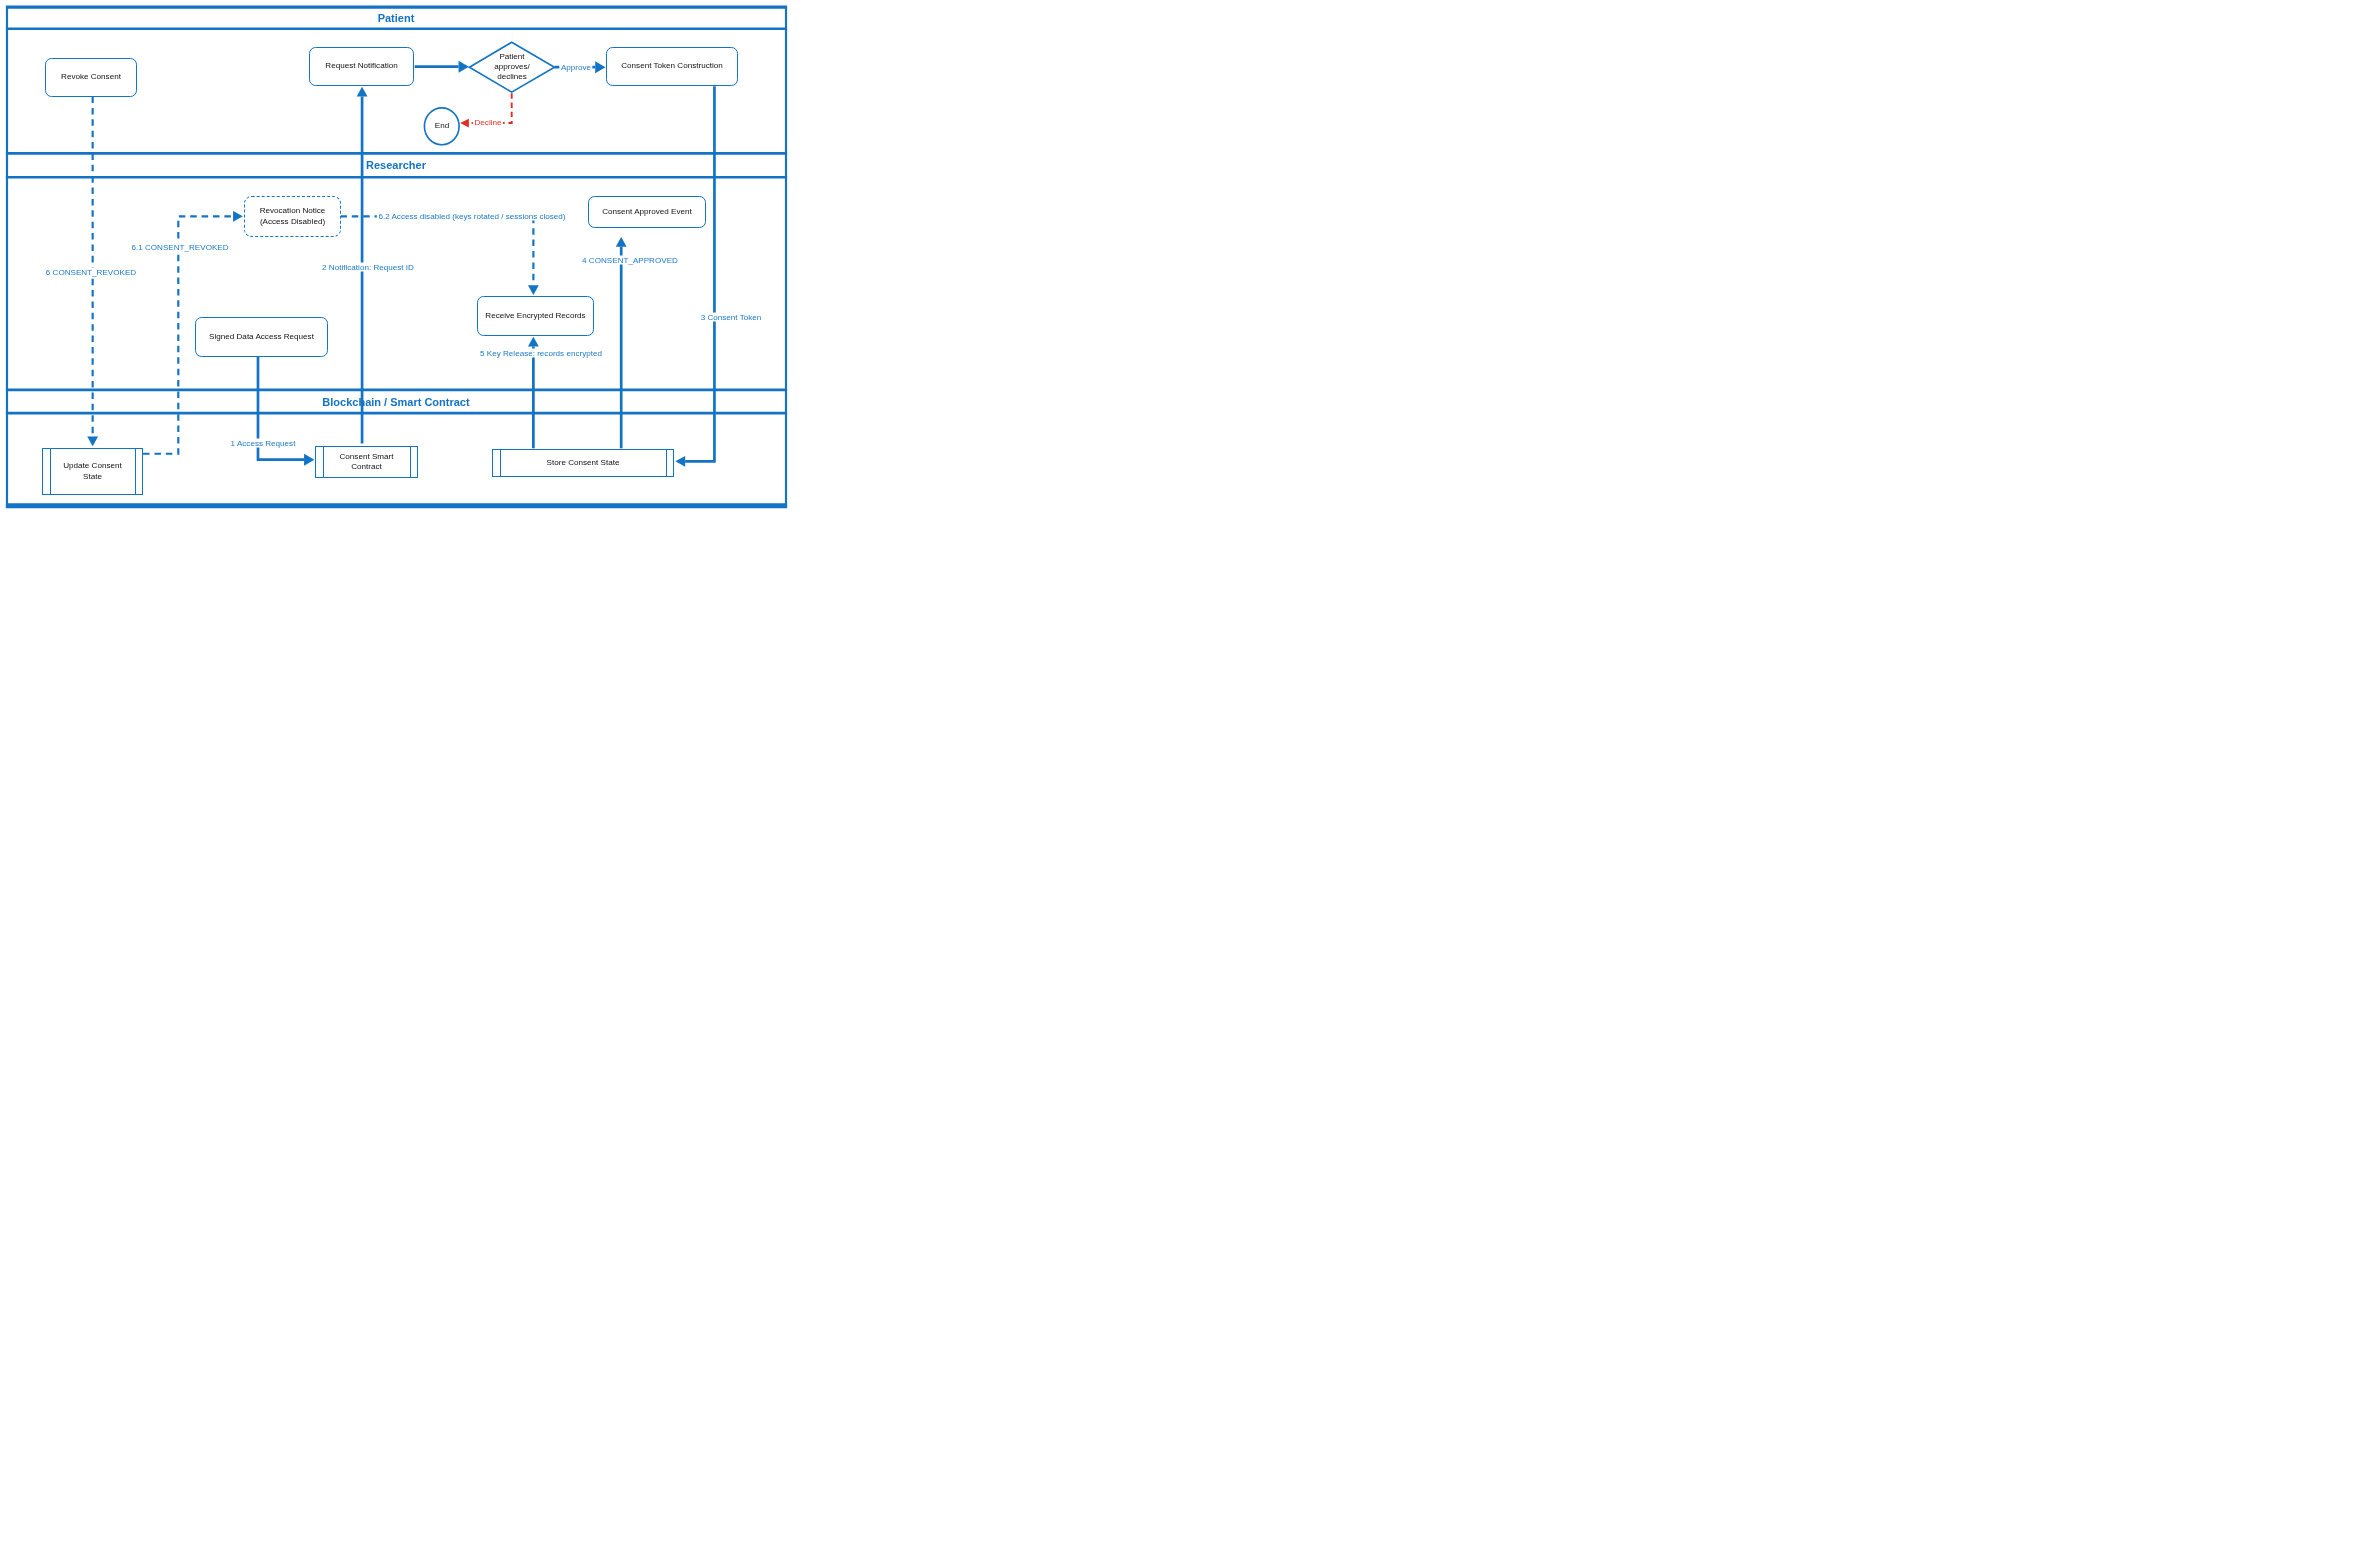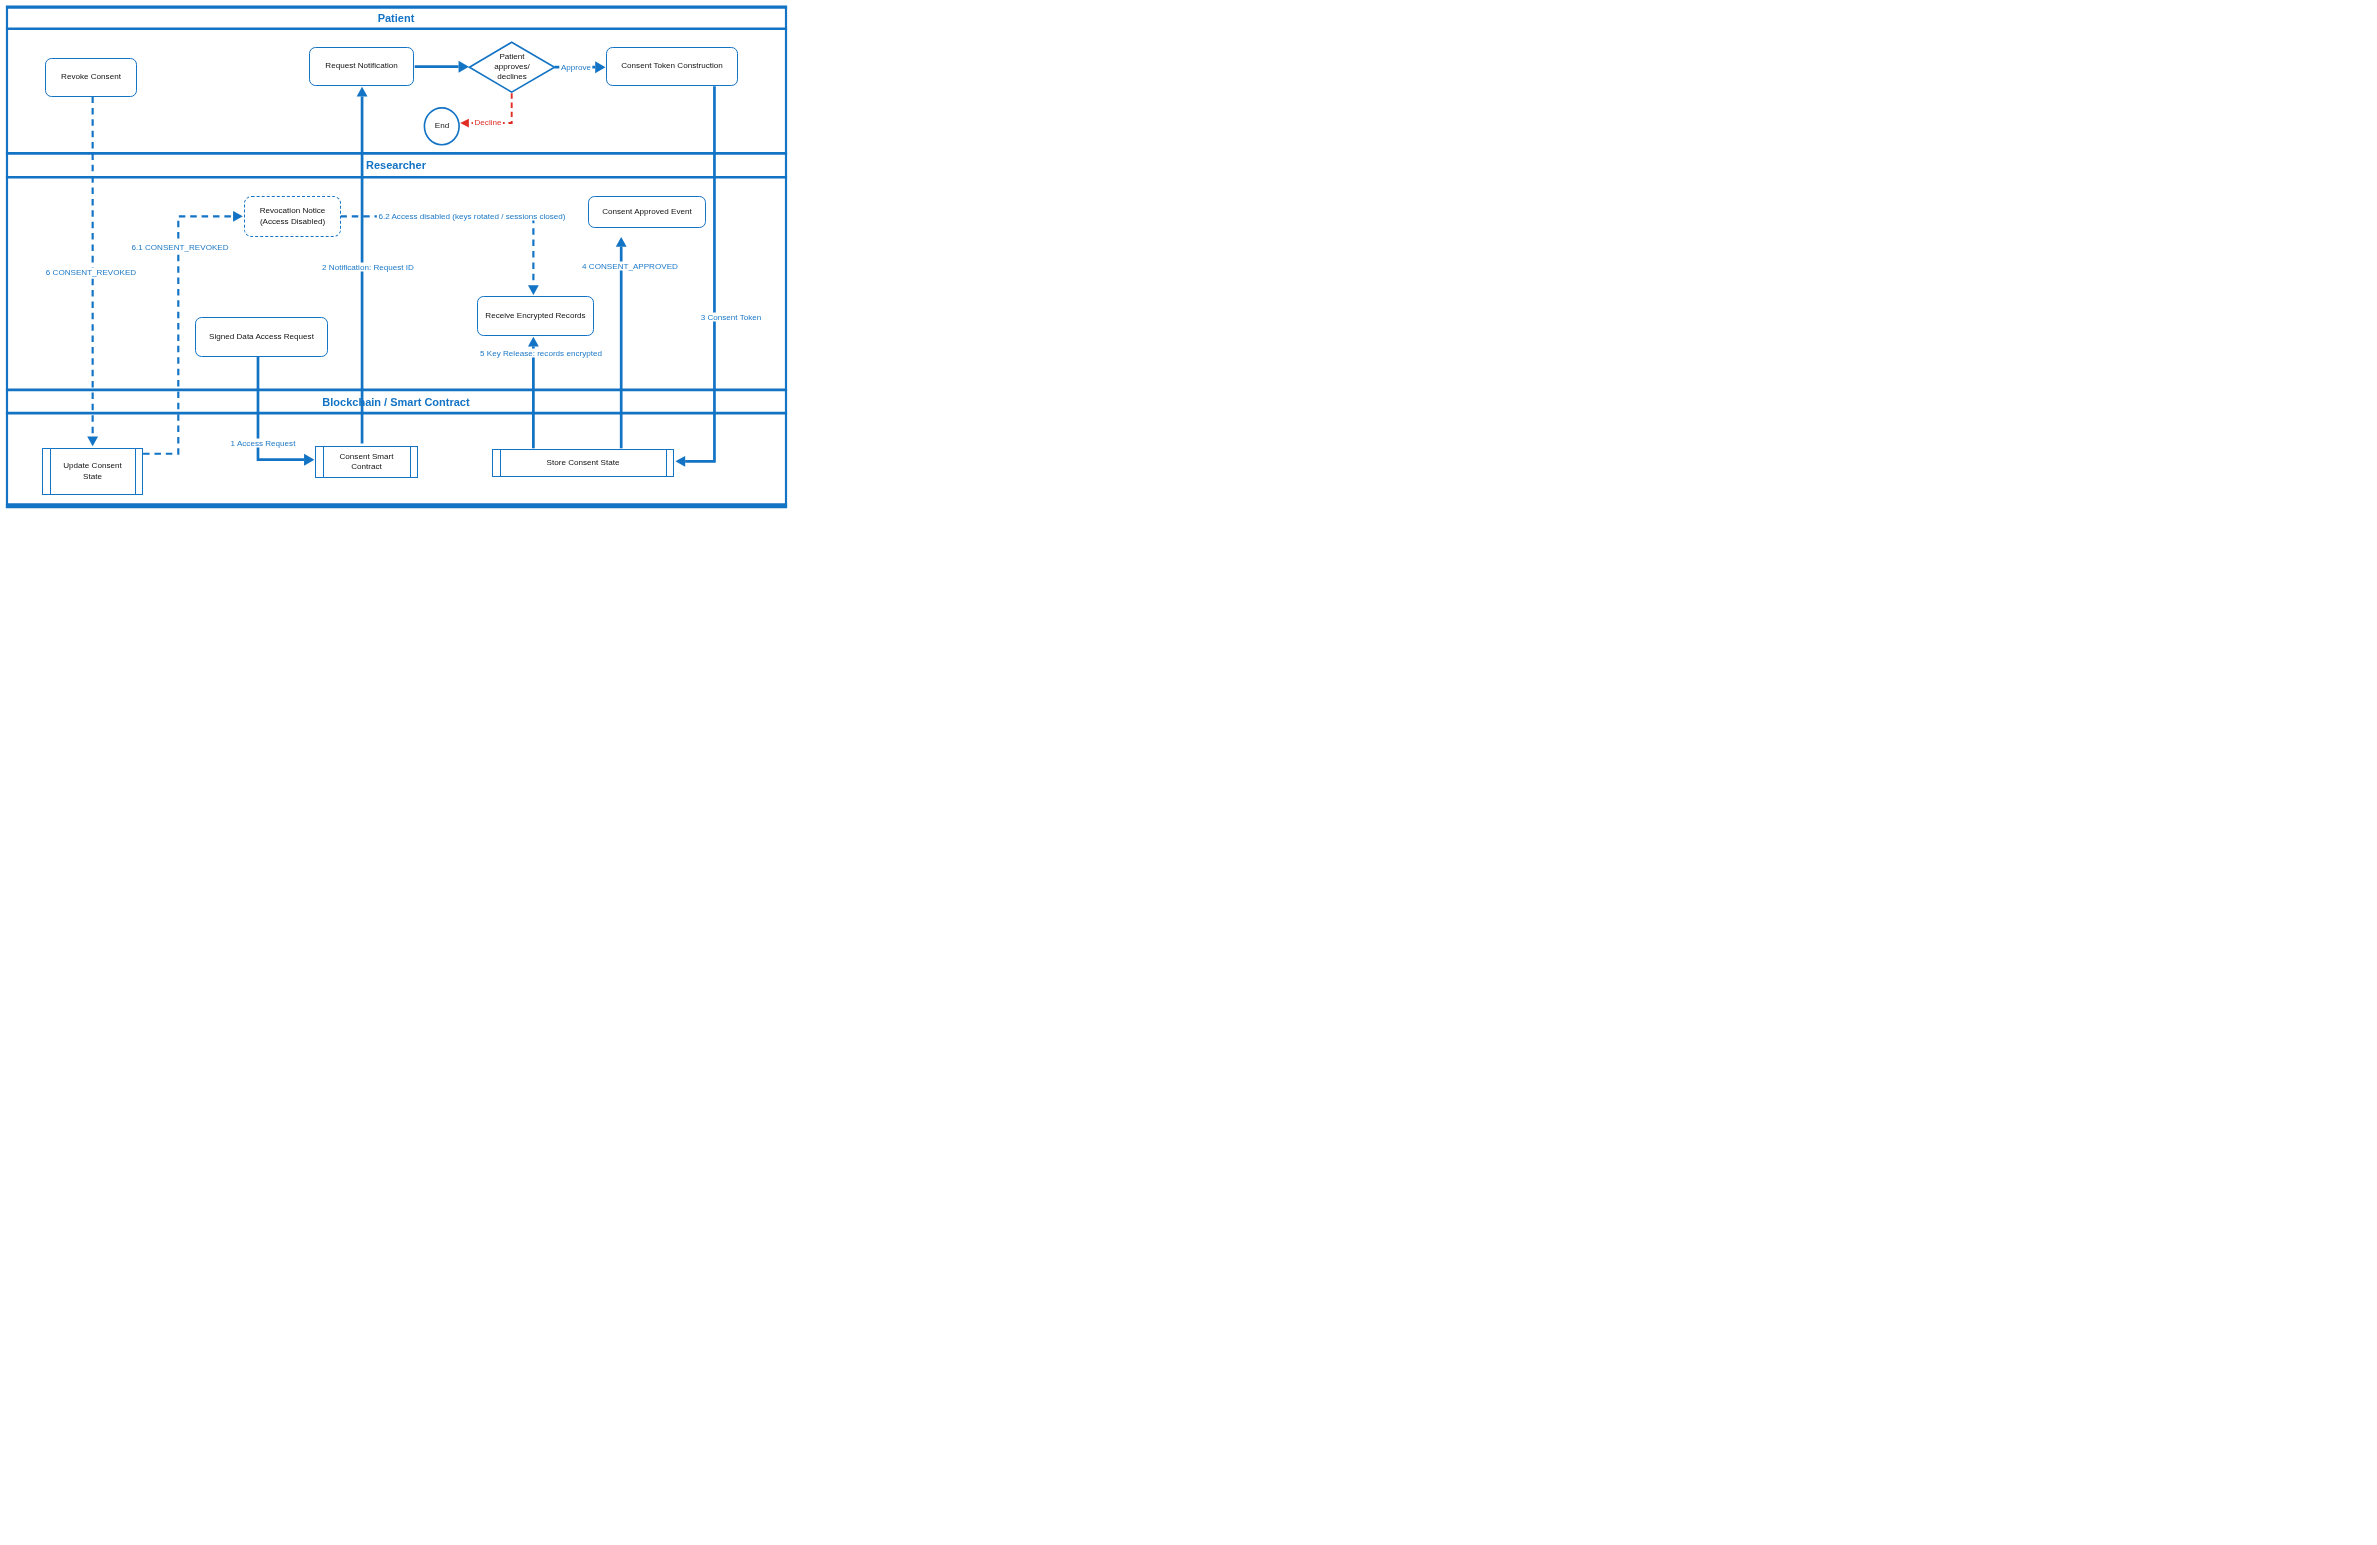--- a/index.html
+++ b/index.html
@@ -154,20 +154,20 @@
     <span class="bar left"></span>
     <span class="bar right"></span>
     <span>Store Consent State</span>
   </div>
 
   <div class="lbl" style="left:576px;top:67px;">Approve</div>
   <div class="lbl red" style="left:488px;top:122px;">Decline</div>
   <div class="lbl" style="left:263px;top:443px;">1 Access Request</div>
   <div class="lbl" style="left:368px;top:267px;">2 Notification: Request ID</div>
   <div class="lbl" style="left:731px;top:317px;">3 Consent Token</div>
-  <div class="lbl" style="left:630px;top:266px;">4 CONSENT_APPROVED</div>
+  <div class="lbl" style="left:630px;top:260px;">4 CONSENT_APPROVED</div>
   <div class="lbl" style="left:541px;top:353px;">5 Key Release: records encrypted</div>
   <div class="lbl" style="left:91px;top:272px;">6 CONSENT_REVOKED</div>
   <div class="lbl" style="left:180px;top:247px;">6.1 CONSENT_REVOKED</div>
   <div class="lbl" style="left:472px;top:216px;">6.2 Access disabled (keys rotated / sessions closed)</div>
 
 </div>
 
 
 </body></html>

